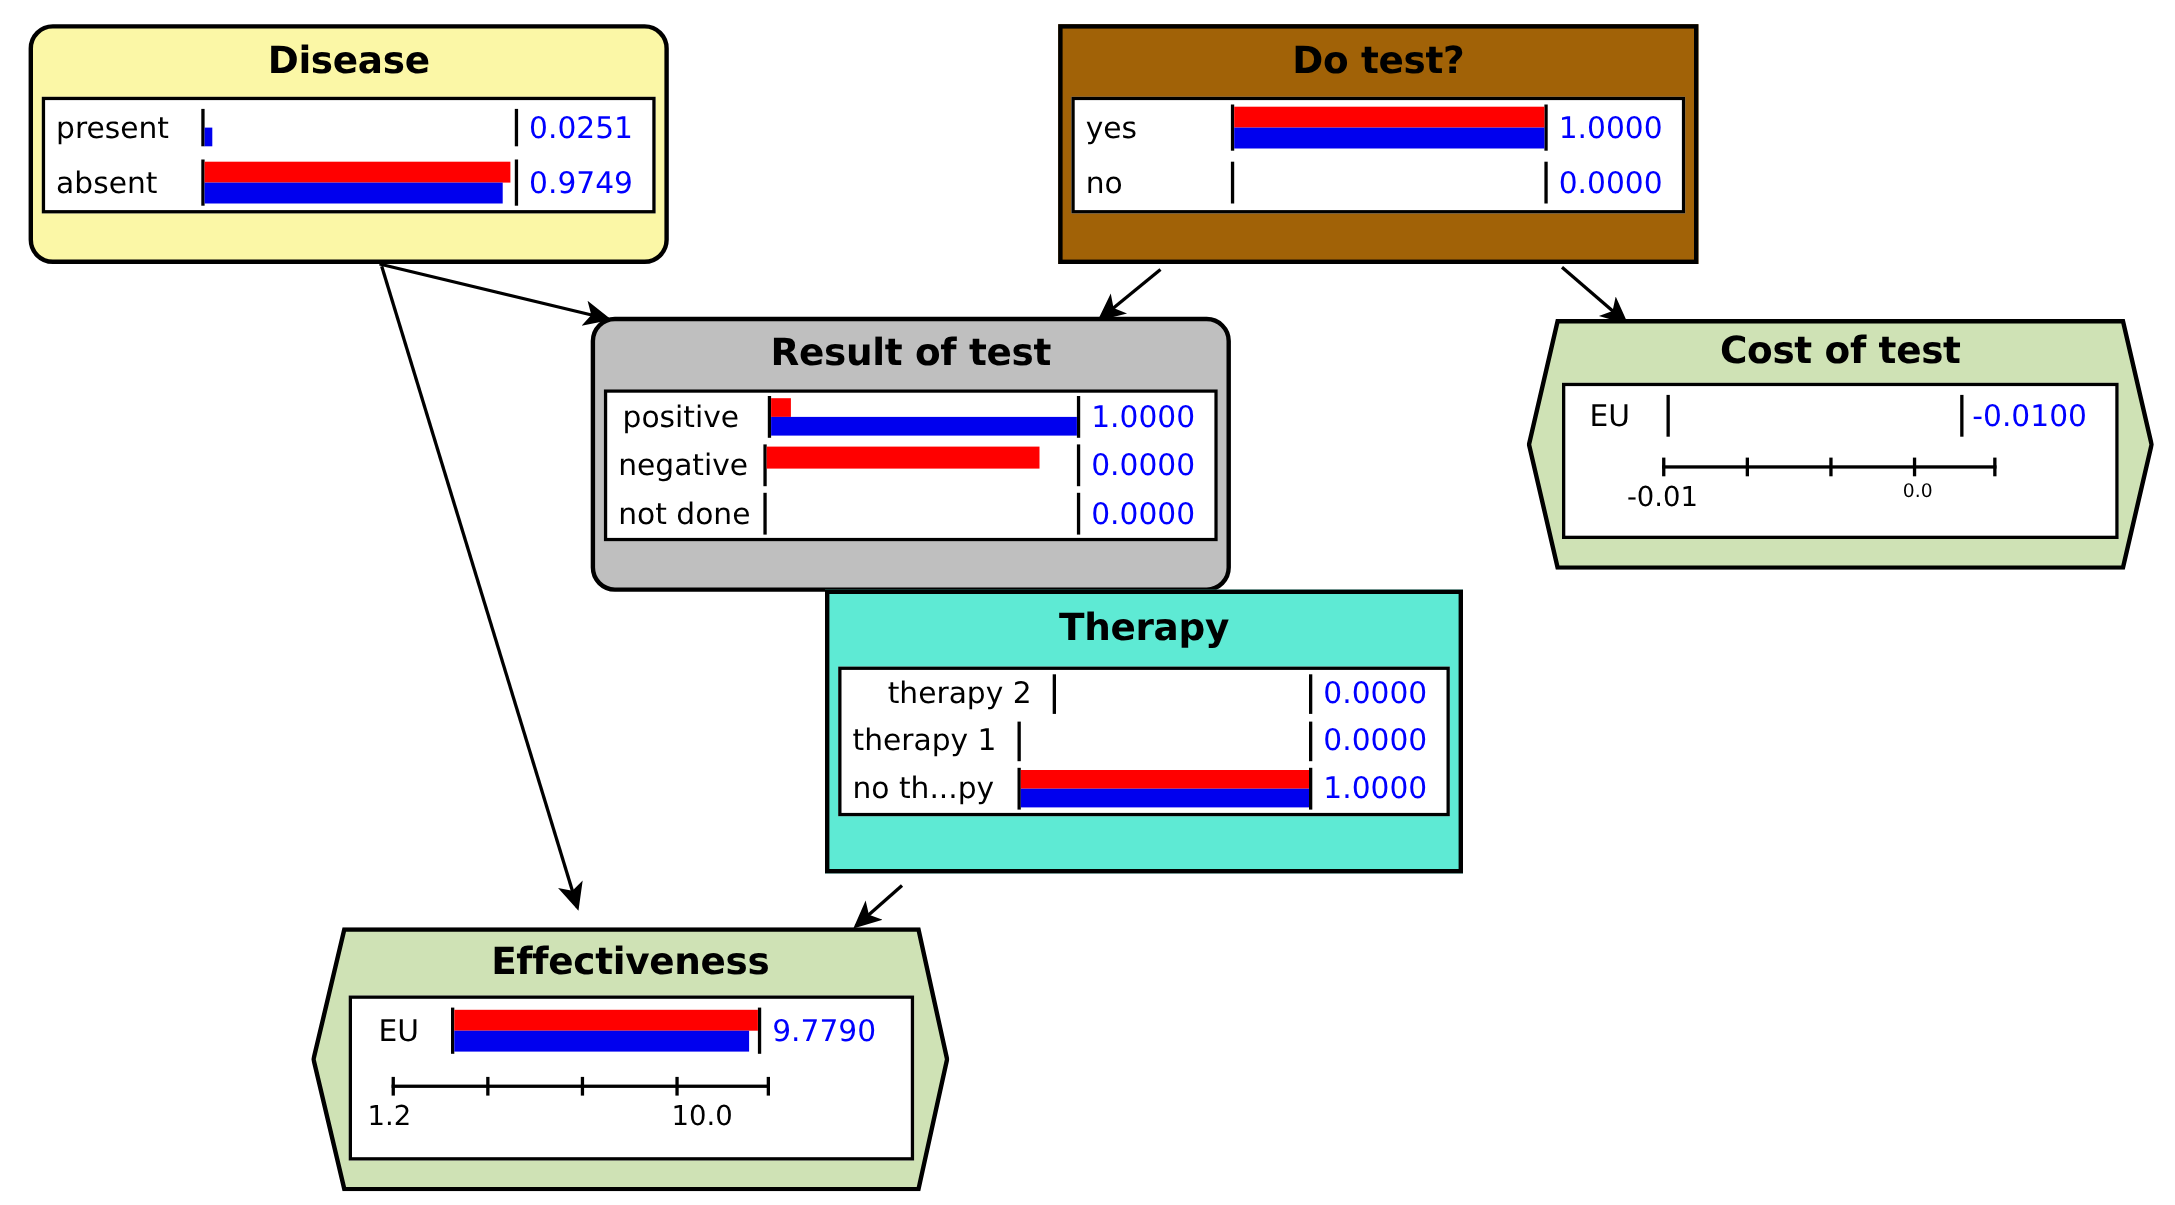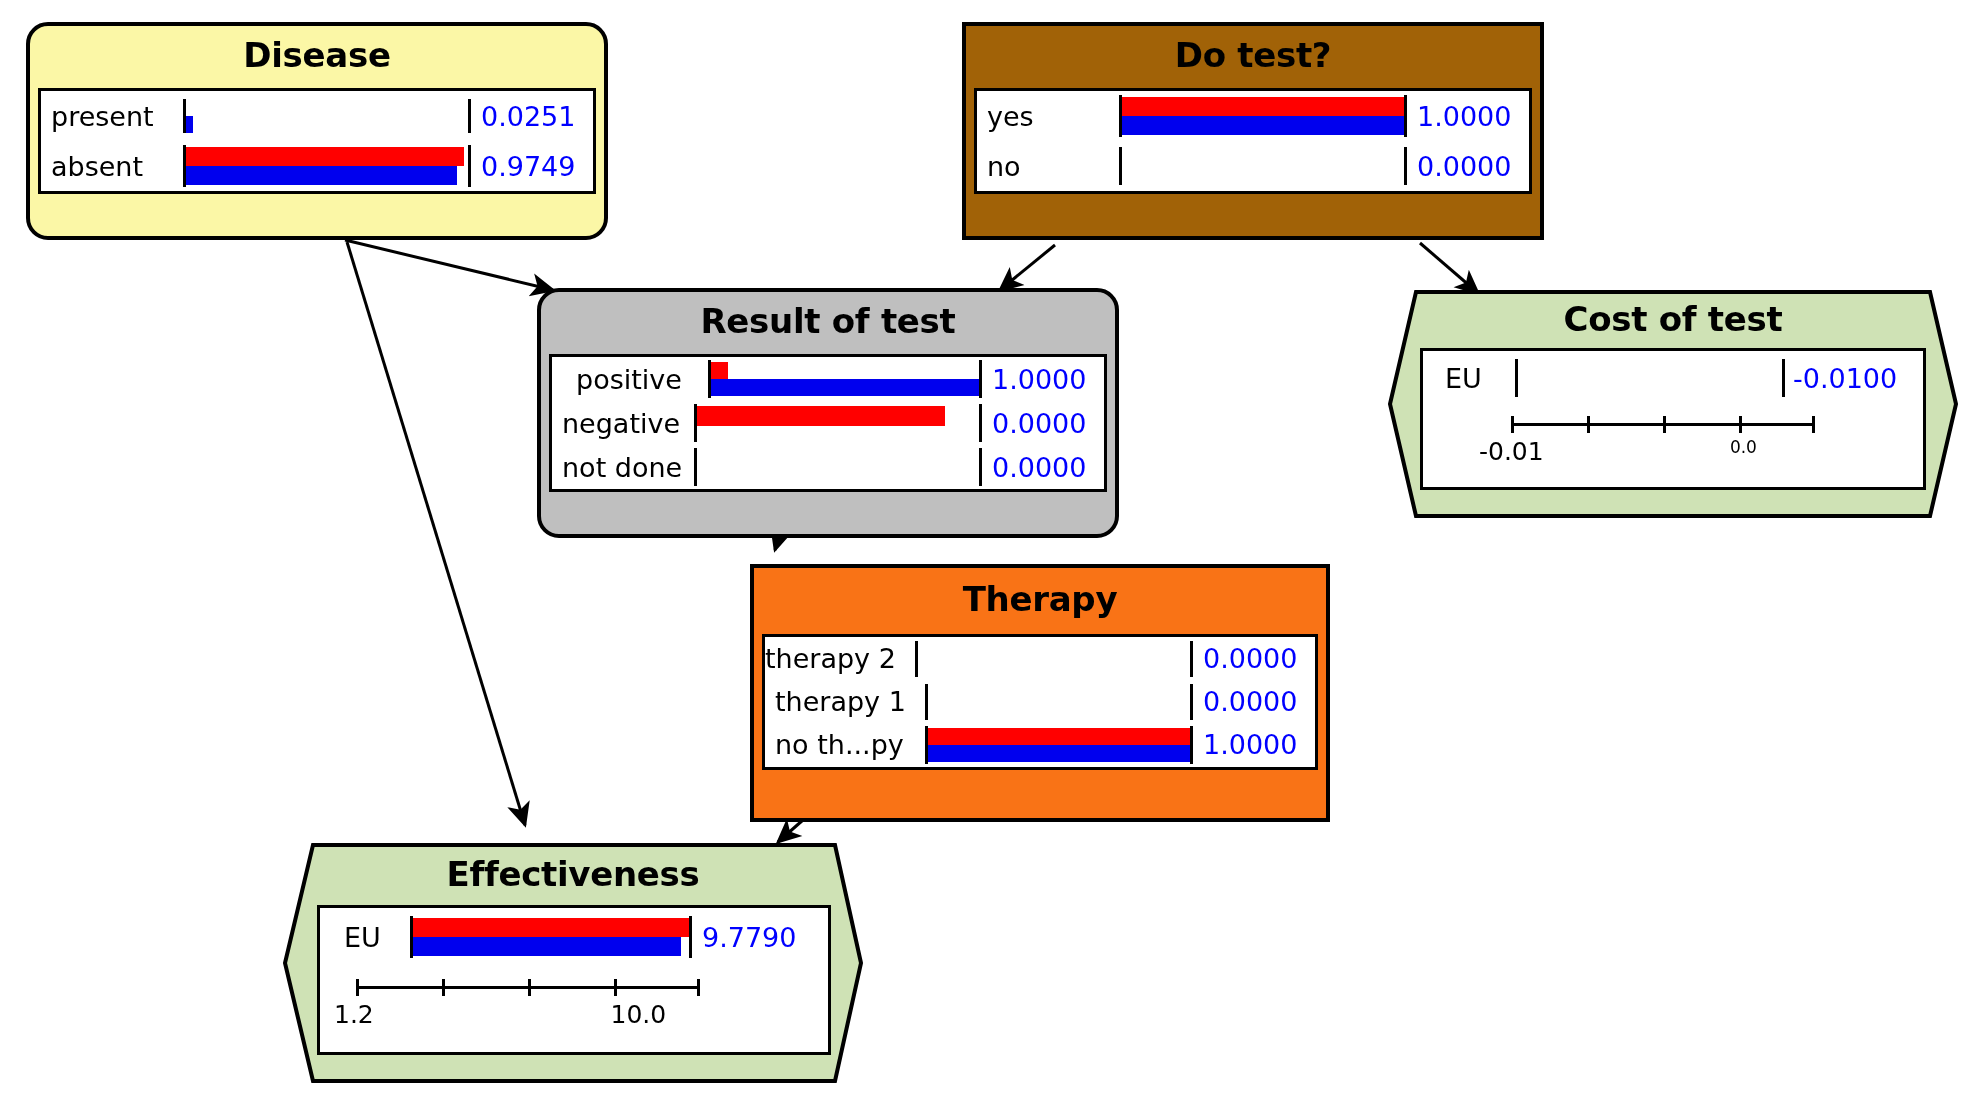--- a/index.html
+++ b/index.html
@@ -250,21 +250,21 @@
         </div>
       </div>
     </div>
   </div>
 
   <div class="node chance" style="left:537px; top:288px; width:582px; height:250px; background:#bfbfbf;">
     <div class="node-title" style="font-size:34px; line-height:34px; padding-top:12px;">Result of test</div>
     <div class="node-body" style="position:absolute; left:8px; top:62px; right:8px; height:138px;">
       <div class="rows">
         <div class="row" style="height:44px;">
-          <div class="row-label" style="width:132px; font-size:27px; padding-left:24px;">positive</div>
+          <div class="row-label" style="width:132px; font-size:27px; padding-left:14px;">positive</div>
           <div class="bar-area" style="height:44px;">
             <span class="tick-left" style="height:38px;"></span>
             <span class="tick-right" style="height:38px;"></span>
             <span class="bars" style="height:34px;">
               <span class="bar-red" style="width:6.5%;"></span>
               <span class="bar-blue" style="width:100%;"></span>
             </span>
           </div>
           <div class="row-value" style="width:112px; font-size:27px; padding-left:10px;">1.0000</div>
         </div>
@@ -322,26 +322,26 @@
         <span class="scale-tick" style="left:75%;"></span>
         <span class="scale-tick" style="right:0%;"></span>
         <div class="scale-labels">
           <span class="scale-label" style="left:-32px; font-size:25px;">-0.01</span>
           <span class="scale-label" style="left:72%; font-size:17px;">0.0</span>
         </div>
       </div>
     </div>
   </div>
 
-  <div class="node decision" style="left:750px; top:564px; width:580px; height:258px; background:#f97316;">
+  <div class="node decision" style="left:750px; top:536px; width:580px; height:258px; background:#5eead4;">
     <div class="node-title" style="font-size:34px; line-height:34px; padding-top:14px;">Therapy</div>
     <div class="node-body" style="position:absolute; left:8px; top:66px; right:8px; height:136px;">
       <div class="rows">
         <div class="row" style="height:43px;">
-          <div class="row-label" style="width:150px; font-size:27px; ">therapy 2</div>
+          <div class="row-label" style="width:150px; font-size:27px; margin-left:42px;">therapy 2</div>
           <div class="bar-area" style="height:43px;">
             <span class="tick-left" style="height:36px;"></span>
             <span class="tick-right" style="height:36px;"></span>
             <span class="bars" style="height:32px;">
               <span class="bar-red" style="width:0%;"></span>
               <span class="bar-blue" style="width:0%;"></span>
             </span>
           </div>
           <div class="row-value" style="width:112px; font-size:27px; padding-left:10px;">0.0000</div>
         </div>

